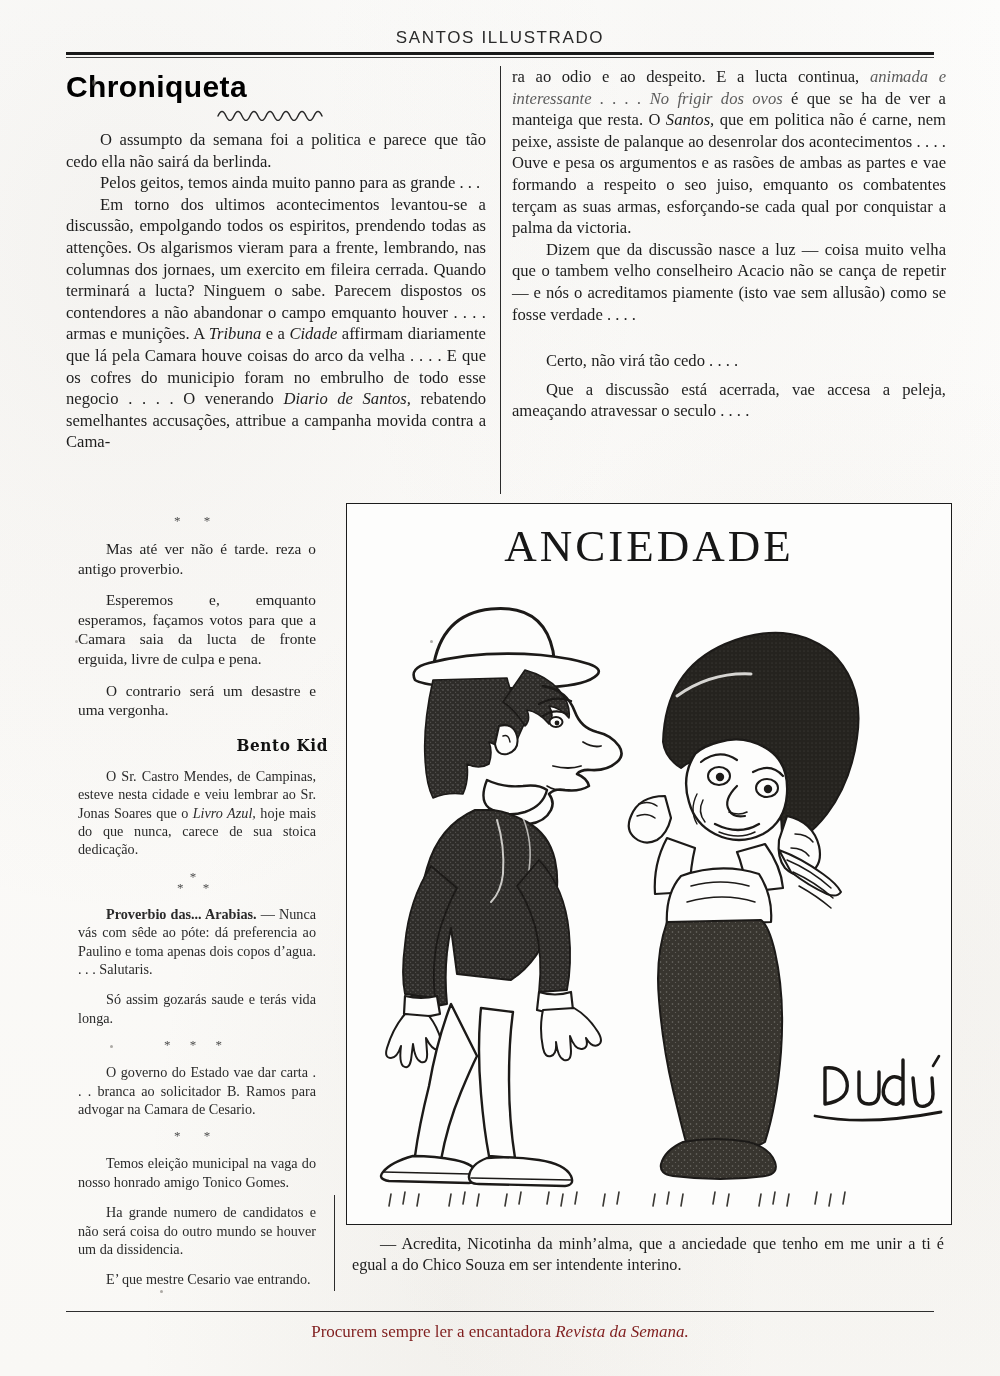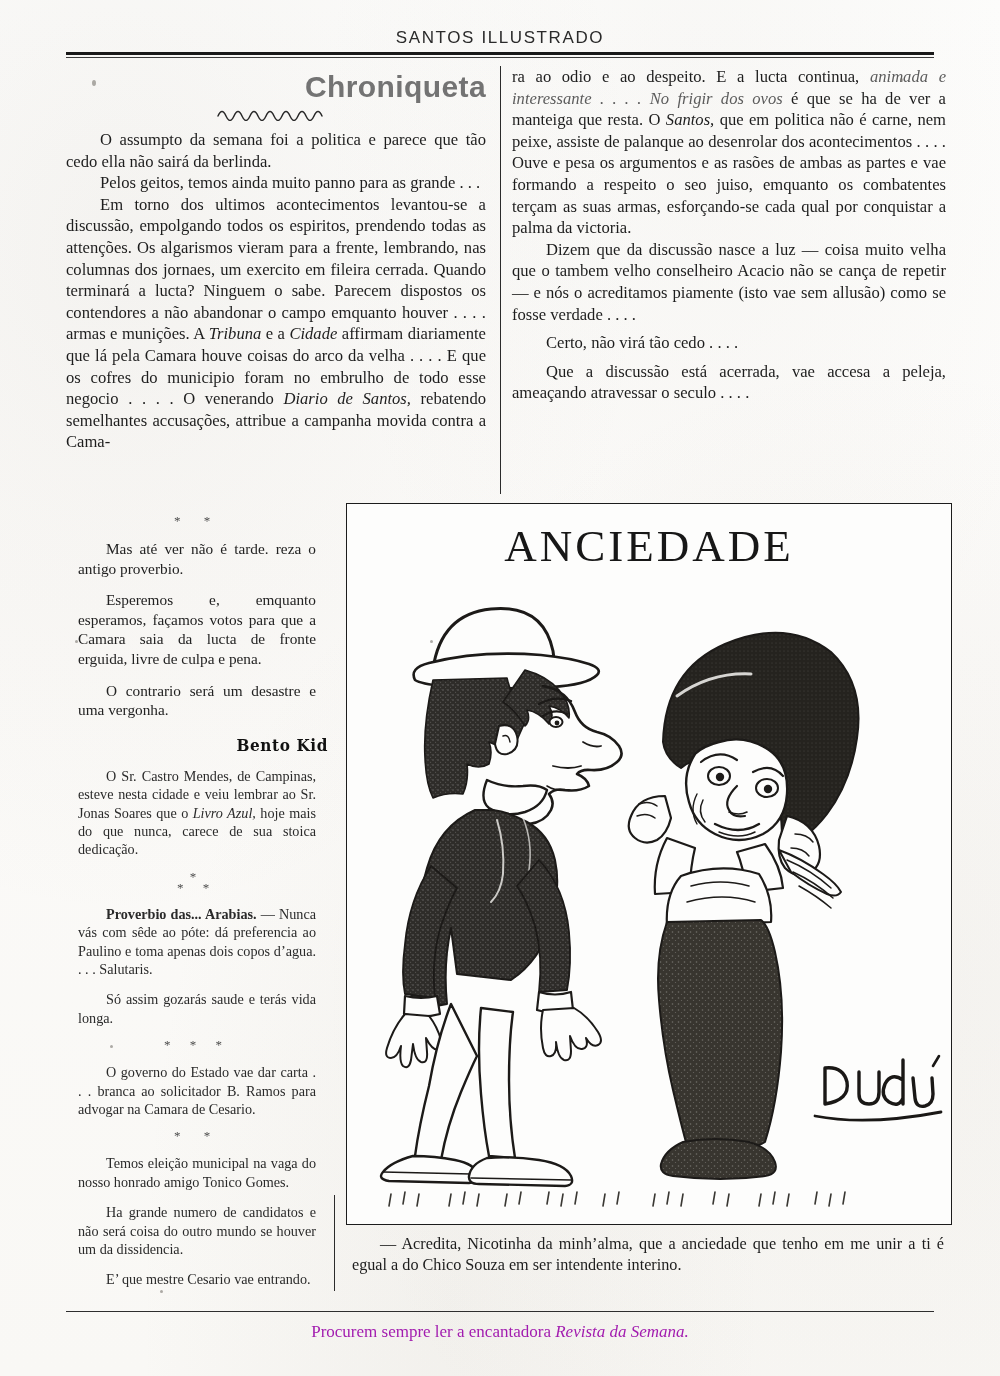--- a/index.html
+++ b/index.html
@@ -54,24 +54,24 @@
   }
   .col-div{
     position:absolute;left:500px;top:66px;width:0;height:428px;
     border-left:1.5px solid #2b2b2b;
   }
 
   .headline{
     font-family:"Liberation Sans", sans-serif;
     font-weight:bold;
     font-size:30px;
-    text-align:right;
+    text-align:left;
     letter-spacing:.4px;
     margin:4px 0 0 0;
-    color:#737373;
+    color:#000000;
   }
   .squiggle{
     display:block;margin:1px auto 8px auto;
     width:120px;height:16px;
   }
 
   p.body{
     margin:0;
     font-size:16.6px;
     line-height:21.6px;
@@ -151,21 +151,21 @@
     font-size:16.2px;line-height:21px;text-align:justify;
     text-indent:28px;color:#1d1d1d;
   }
 
   .rule-bottom{
     position:absolute;left:66px;right:66px;top:1311px;
     height:0;border-top:1.3px solid #2e2e2e;
   }
   .footer{
     position:absolute;left:0;right:0;top:1322px;
-    text-align:center;font-size:17px;color:#a21caf;
+    text-align:center;font-size:17px;color:#7f1d1d;
   }
 
   
   .speck{position:absolute;background:#6e6a62;border-radius:50%;opacity:.55;}
 </style>
 </head>
 <body>
 
 <div class="paper"></div>
 
@@ -188,21 +188,21 @@
     <p class="body"><span>Em torno dos ultimos acontecimentos levantou-se a discussão, empolgando todos os espiritos, prendendo todas as attenções. Os algarismos vieram para a frente, lembrando, nas columnas dos jornaes, um exercito em fileira cerrada. Quando terminará a lucta? Ninguem o sabe. Parecem dispostos os contendores a não abandonar o campo emquanto houver . . . . armas e munições. A </span><span class="it">Tribuna</span><span> e a </span><span class="it">Cidade</span><span> affirmam diariamente que lá pela Camara houve coisas do arco da velha . . . . E que os cofres do municipio foram no embrulho de todo esse negocio . . . . O venerando </span><span class="it">Diario de Santos,</span><span> rebatendo semelhantes accusações, attribue a campanha movida contra a Cama-</span></p>
   </div>
 
   <div class="col-div"></div>
 
   <div class="colR">
     <p class="body" style="text-indent:0"><span>ra ao odio e ao despeito. E a lucta continua,</span>
       <span class="worn">animada e interessante . . . . No frigir dos ovos</span>
       <span>é que se ha de ver a manteiga que resta. O </span><span class="it">Santos,</span><span> que em politica não é carne, nem peixe, assiste de palanque ao desenrolar dos acontecimentos . . . . Ouve e pesa os argumentos e as rasões de ambas as partes e vae formando a respeito o seo juiso, emquanto os combatentes terçam as suas armas, esforçando-se cada qual por conquistar a palma da victoria.</span></p>
     <p class="body">Dizem que da discussão nasce a luz — coisa muito velha que o tambem velho conselheiro Acacio não se cança de repetir — e nós o acreditamos piamente (isto vae sem allusão) como se fosse verdade . . . .</p>
-    <p class="body" style="margin-top:7px">Certo, não virá tão cedo . . . .</p>
+    <p class="body" style="margin-top:25px">Certo, não virá tão cedo . . . .</p>
     <p class="body" style="margin-top:7px">Que a discussão está acerrada, vae accesa a peleja, ameaçando atravessar o seculo . . . .</p>
   </div>
 
   <div class="colNarrow">
     <div class="stars">*  *</div>
     <p>Mas até ver não é tarde. reza o antigo proverbio.</p>
     <p>Esperemos e, emquanto esperamos, façamos votos para que a Camara saia da lucta de fronte erguida, livre de culpa e pena.</p>
     <p>O contrario será um desastre e uma vergonha.</p>
     <div class="signature">Bento Kid</div>
 

